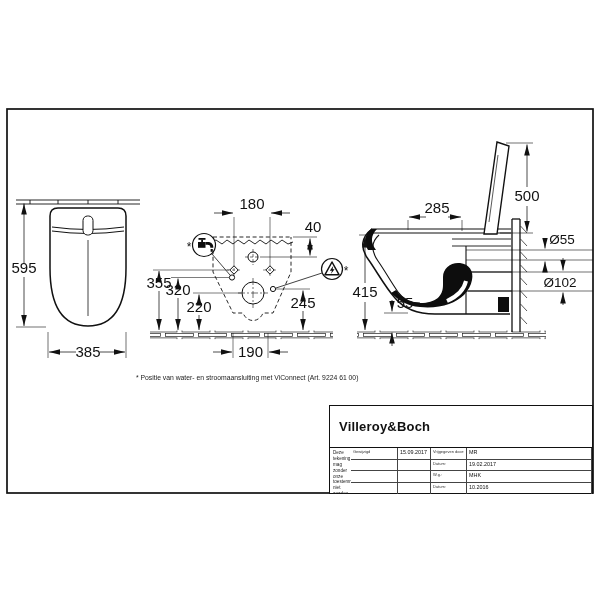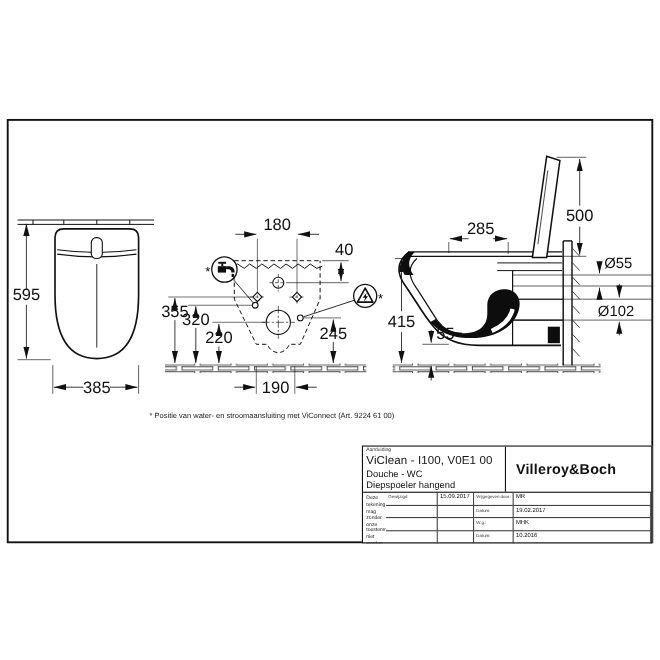--- a/index.html
+++ b/index.html
@@ -290,26 +290,20 @@
     </g>
     <text class="dim" x="405" y="308" text-anchor="middle" stroke="none" fill="#111">55</text>
   </g>
 
   <text class="fnote" x="136" y="380" stroke="none">* Positie van water- en stroomaansluiting met ViConnect (Art. 9224 61 00)</text>
 </svg>
 
 
 <div class="tblock">
   <div class="tb-row1">
-    <div class="tb-designation">
-      <div class="tb-tiny">Aanduiding</div>
-      <div class="tb-model">ViClean - I100, V0E1 00</div>
-      <div class="tb-type">Douche - WC</div>
-      <div class="tb-subtype">Diepspoeler hangend</div>
-    </div>
     <div class="tb-brand">Villeroy&amp;Boch</div>
   </div>
   <div class="tb-row2">
 
     <div class="tb-cell tb-lab">Gewijzigd</div>
     <div class="tb-cell tb-val">15.09.2017</div>
     <div class="tb-cell tb-lab">Vrijgegeven door:</div>
     <div class="tb-cell tb-val">MR</div>
     <div class="tb-cell tb-disc">Deze tekening mag zonder onze toestemming niet worden vermenigvuldigd, noch aan derden (personen of concurrerende bedrijven) worden doorgegeven. Het gebruik van informatie en technische tekeningen vindt plaats op eigen risico, onder uitsluiting van elke aansprakelijkheid door Villeroy &amp; Boch. De opgegeven afmetingen zijn vrijblijvend; modelwijzigingen blijven voorbehouden.</div>
 

